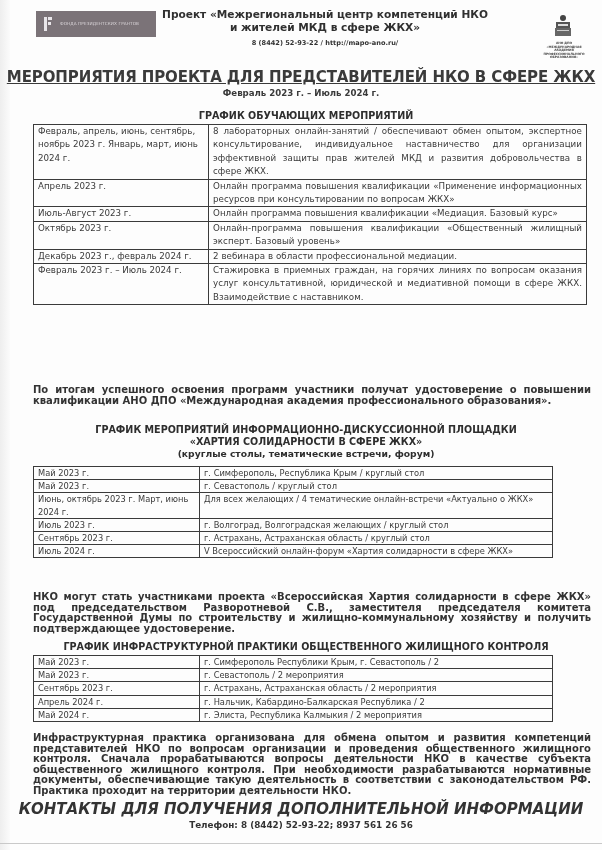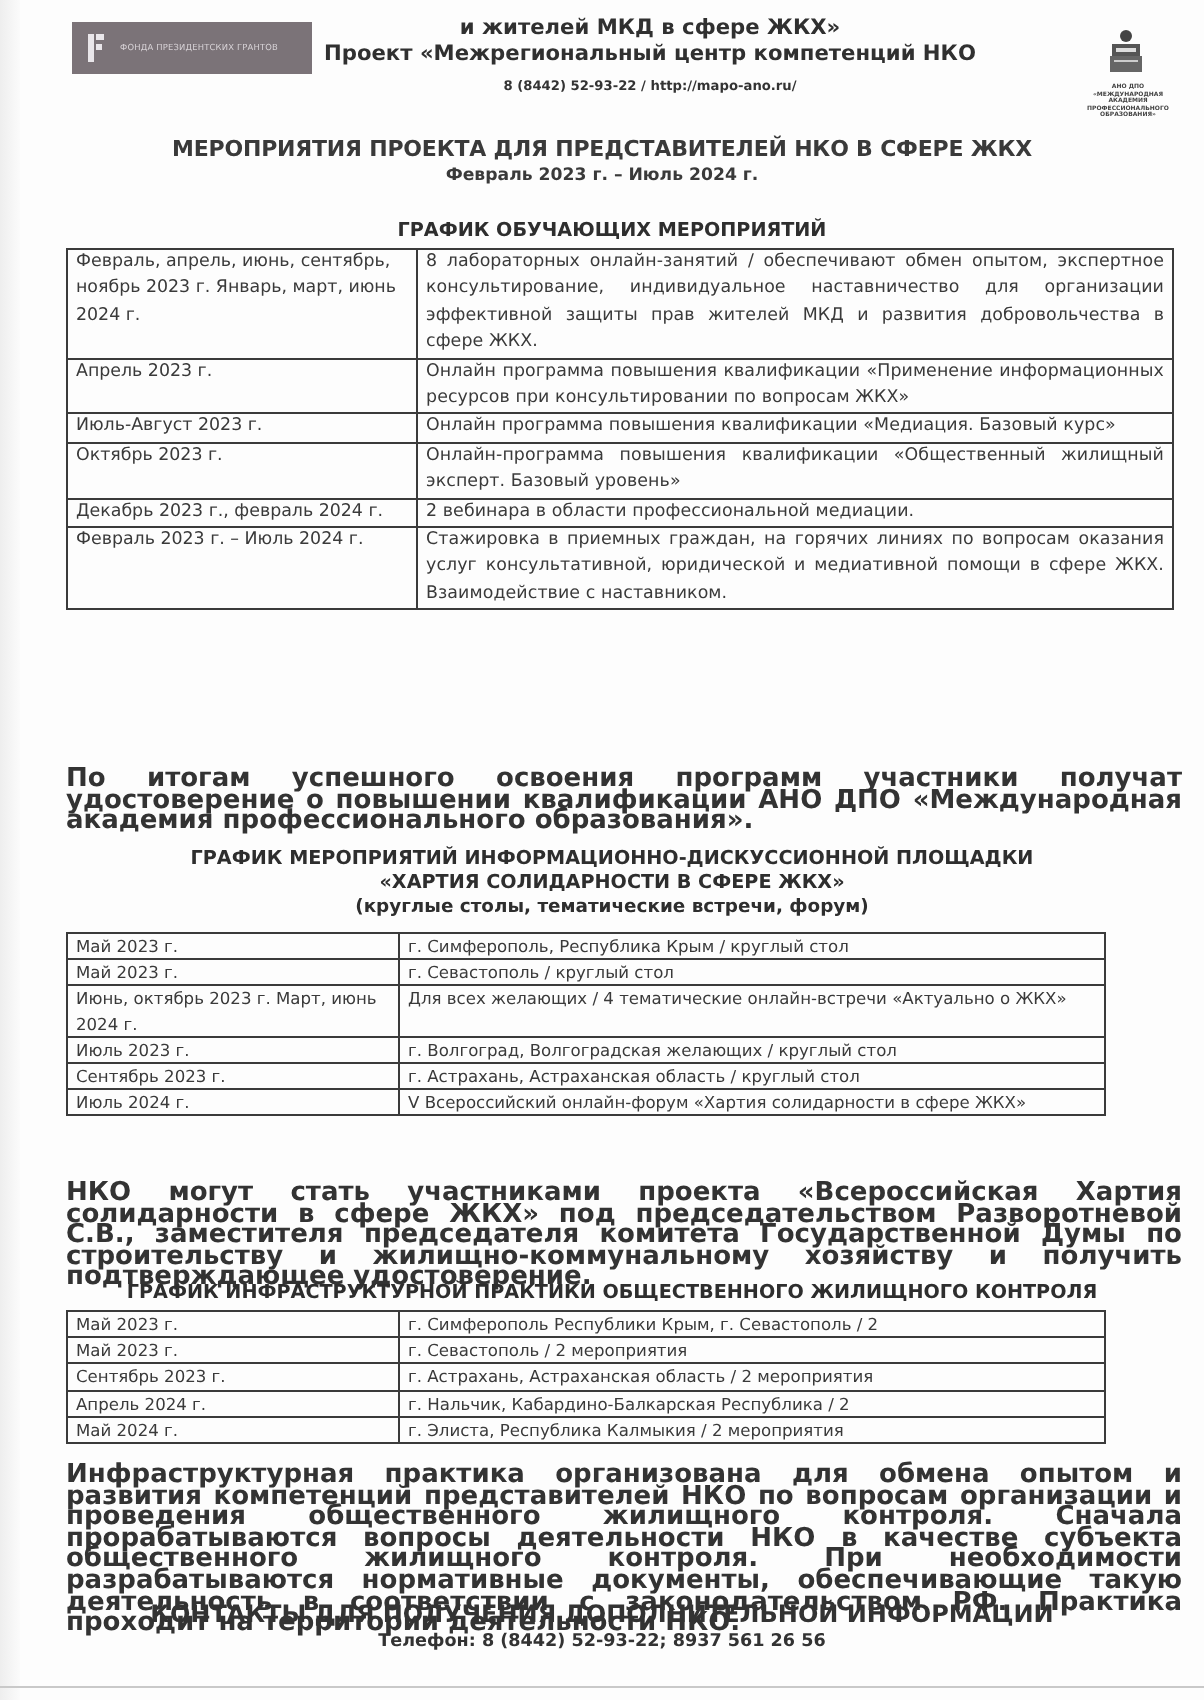--- a/index.html
+++ b/index.html
@@ -19,68 +19,68 @@
   .logo-fpg .txt { color: #d8d3d7; font-size: 4.2px; margin-left: 8px; letter-spacing: 0.1px; line-height: 6px; }
   .header-text { position: absolute; left: 160px; top: 8px; width: 330px; text-align: center; }
   .header-title { font-weight: bold; font-size: 10.6px; line-height: 13px; color: #303030; }
   .header-contact { font-weight: bold; font-size: 6.6px; margin-top: 5px; color: #333; }
   .logo-right { position: absolute; left: 541px; top: 15px; width: 46px; height: 42px; }
   .logo-right .emblem { position: absolute; left: 14px; top: 0; width: 16px; height: 24px; }
   .logo-right .caption { position: absolute; left: 0; top: 27px; width: 46px; text-align: center;
     font-size: 3px; line-height: 3.6px; font-weight: bold; color: #444; }
 
   .main-title { position: absolute; left: 0; top: 68px; width: 602px; text-align: center; }
-  .main-title .t1 { font-weight: bold; font-size: 11px; color: #3a3a3a; letter-spacing: -0.1px; }
+  .main-title .t1 { font-weight: bold; font-size: 15px; color: #3a3a3a; letter-spacing: -0.1px; text-decoration: underline; }
   .main-title .t2 { font-weight: bold; font-size: 8.6px; color: #3a3a3a; margin-top: 2px; }
 
   .sec-title { position: absolute; left: 26px; width: 560px; text-align: center;
     font-weight: bold; font-size: 9.6px; color: #2e2e2e; line-height: 12px; }
   .sec-title .sub { font-size: 9.2px; text-align: center; }
 
   table.sched { position: absolute; left: 33px; border-collapse: collapse; }
   table.sched td { border: 1px solid #3b3b3b; padding: 0 4px; vertical-align: top;
     font-size: 8.7px; color: #3a3a3a; }
   table.t1 { top: 124px; width: 554px; }
   table.t1 td { line-height: 13.4px; }
   table.t1 td.d { width: 166px; }
   table.t1 td.x { text-align: justify; text-align-last: left; letter-spacing: 0.05px; }
   table.t2 { top: 466px; width: 520px; }
   table.t2 td { line-height: 12.2px; font-size: 8.3px; }
   table.t2 td.d { width: 157px; }
   table.t3 { top: 655px; width: 520px; }
   table.t3 td { line-height: 12.2px; font-size: 8.3px; }
   table.t3 td.d { width: 157px; }
 
-  .note { position: absolute; left: 33px; width: 558px; font-weight: bold; font-size: 13px;
+  .note { position: absolute; left: 33px; width: 558px; font-weight: bold; font-size: 10px;
     line-height: 10.6px; color: #333; text-align: justify; text-align-last: left; }
 
   .footer { position: absolute; left: 0; top: 800px; width: 602px; text-align: center; }
-  .footer .f1 { font-weight: bold; font-size: 12px; color: #333; }
+  .footer .f1 { font-weight: bold; font-size: 15px; color: #333; font-style: italic; }
   .footer .f2 { font-weight: bold; font-size: 8.8px; color: #333; margin-top: 2px; }
   .bottom-line { position: absolute; left: 0; top: 843px; width: 602px; height: 1px; background: #c9c9c9; }
 </style>
 </head>
 <body>
 
 <div class="page">
   <div class="scan-edge"></div>
 
   <div class="header">
     <div class="logo-fpg">
       <div class="mark">
         <span style="left:0;top:0;width:3px;height:14px;"></span>
         <span style="left:4px;top:0;width:4px;height:3px;"></span>
         <span style="left:4px;top:5px;width:3px;height:3px;"></span>
       </div>
       <div class="txt">ФОНДА ПРЕЗИДЕНТСКИХ ГРАНТОВ</div>
     </div>
 
     <div class="header-text">
+      <div class="header-title">Проект «Межрегиональный центр компетенций НКО</div>
       <div class="header-title">и жителей МКД в сфере ЖКХ»</div>
-      <div class="header-title">Проект «Межрегиональный центр компетенций НКО</div>
       <div class="header-contact">8 (8442) 52-93-22 / http://mapo-ano.ru/</div>
     </div>
 
     <div class="logo-right">
       <svg class="emblem" viewBox="0 0 16 24" width="16" height="24">
         <circle cx="8" cy="3" r="3" fill="#444"></circle>
         <rect x="1" y="7" width="14" height="6" fill="#555"></rect>
         <rect x="3" y="9" width="10" height="2" fill="#ddd"></rect>
         <rect x="0" y="13" width="16" height="8" fill="#666"></rect>
         <rect x="2" y="15" width="12" height="1" fill="#ccc"></rect>

